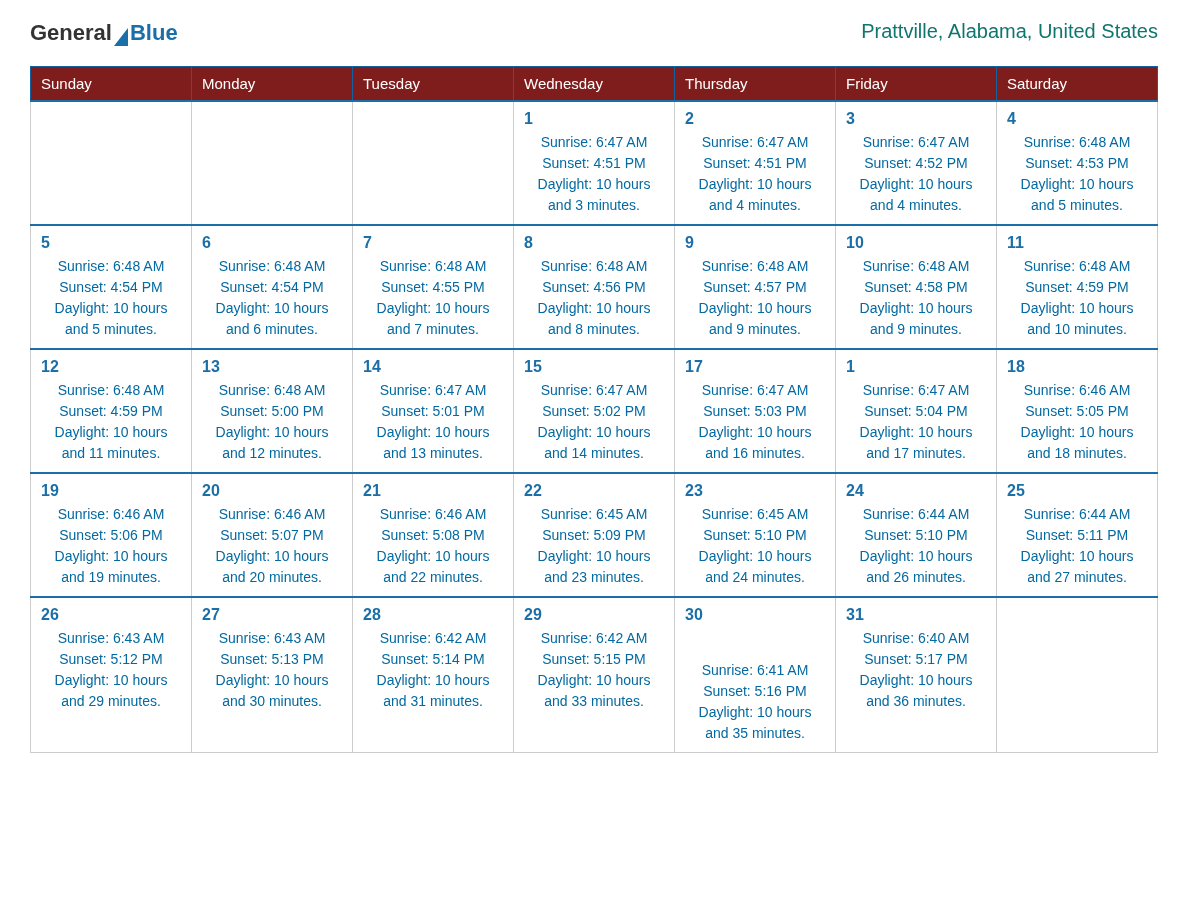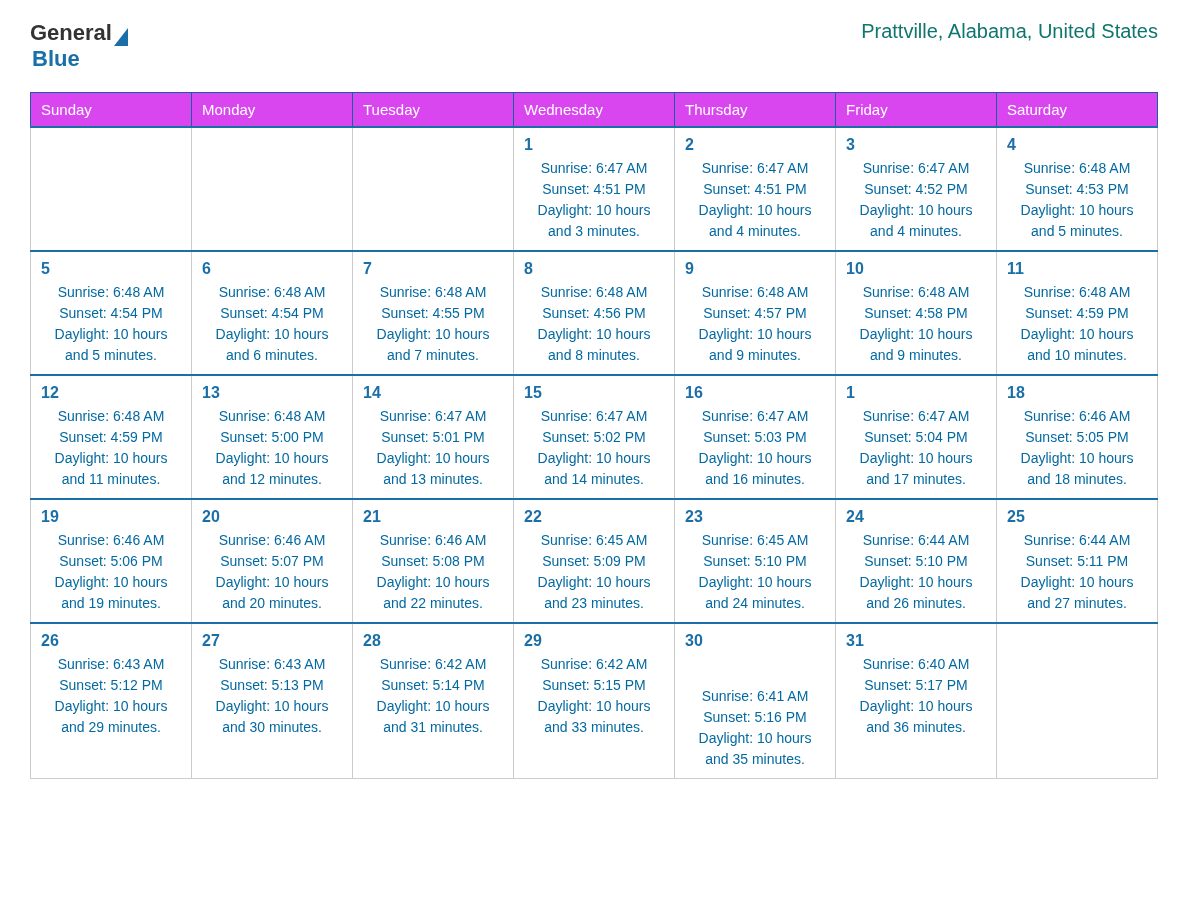--- a/index.html
+++ b/index.html
@@ -28,21 +28,20 @@
       border-left: 14px solid transparent;
       border-right: 0px solid transparent;
       border-bottom: 18px solid #1a6fa8;
       margin-left: 2px;
       margin-bottom: 0px;
       display: inline-block;
       vertical-align: bottom;
     }
     .logo-wrapper {
       display: flex;
-      flex-direction: column;
       align-items: flex-start;
     }
     .logo-line1 {
       display: flex;
       align-items: flex-end;
     }
     .logo-line2 {
       font-size: 22px;
       font-weight: bold;
       color: #1a6fa8;
@@ -60,21 +59,21 @@
       font-size: 20px;
       color: #0f766e;
       margin-top: 0;
     }
     .calendar {
       width: 100%;
       border-collapse: collapse;
       border: 1px solid #aaa;
     }
     .calendar th {
-      background-color: #d946ef;
+      background-color: #7f1d1d;
       color: #fff;
       font-size: 15px;
       font-weight: normal;
       padding: 8px 10px;
       text-align: left;
       border: 1px solid #1560a0;
     }
     .calendar td {
       vertical-align: top;
       padding: 8px 10px;
@@ -225,21 +224,21 @@
 Sunset: 5:01 PM
 Daylight: 10 hours and 13 minutes.</div>
         </td>
         <td>
           <span class="day-number">15</span>
           <div class="day-info" style="white-space: pre-line;">Sunrise: 6:47 AM
 Sunset: 5:02 PM
 Daylight: 10 hours and 14 minutes.</div>
         </td>
         <td>
-          <span class="day-number">16</span>
+          <span class="day-number">17</span>
           <div class="day-info" style="white-space: pre-line;">Sunrise: 6:47 AM
 Sunset: 5:03 PM
 Daylight: 10 hours and 16 minutes.</div>
         </td>
         <td>
           <span class="day-number">1</span>
           <div class="day-info" style="white-space: pre-line;">Sunrise: 6:47 AM
 Sunset: 5:04 PM
 Daylight: 10 hours and 17 minutes.</div>
         </td>

